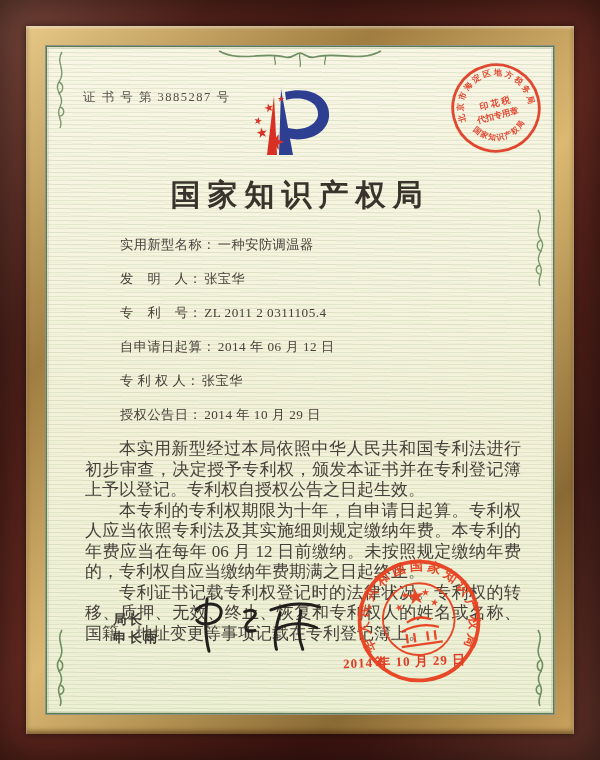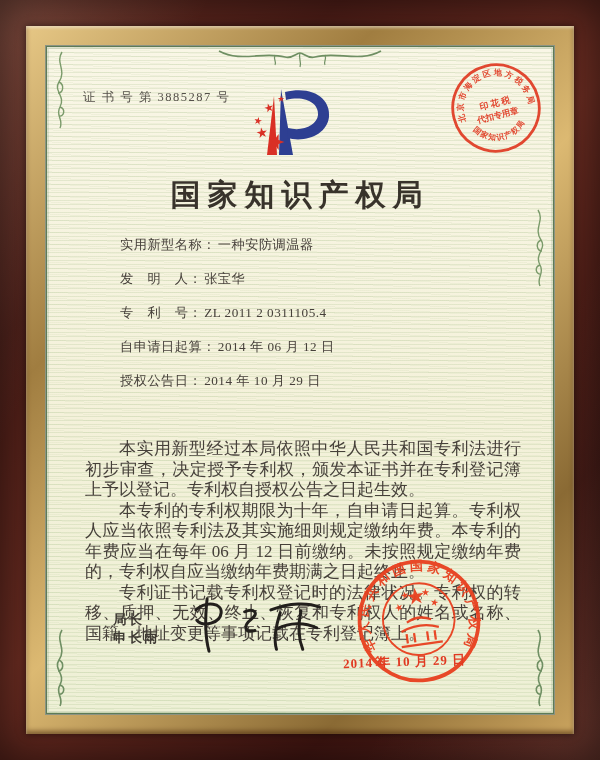--- a/index.html
+++ b/index.html
@@ -131,20 +131,21 @@
       <text x="50" y="61" text-anchor="middle" font-size="9" fill="#e03a22" font-weight="700">代扣专用章</text>
     </svg>
 
     <div class="title">国家知识产权局</div>
 
     <div class="fields">
       <div class="field-row"><span class="field-label">实用新型名称：</span><span>一种安防调温器</span></div>
       <div class="field-row"><span class="field-label">发　明　人：</span><span>张宝华</span></div>
       <div class="field-row"><span class="field-label">专　利　号：</span><span>ZL 2011 2 0311105.4</span></div>
       <div class="field-row gap"><span class="field-label">自申请日起算：</span><span>2014 年 06 月 12 日</span></div>
+      <div class="field-row"><span class="field-label">专 利 权 人：</span><span>张宝华</span></div>
       <div class="field-row"><span class="field-label">授权公告日：</span><span>2014 年 10 月 29 日</span></div>
     </div>
 
     <div class="body-text">
       <p>本实用新型经过本局依照中华人民共和国专利法进行初步审查，决定授予专利权，颁发本证书并在专利登记簿上予以登记。专利权自授权公告之日起生效。</p>
       <p>本专利的专利权期限为十年，自申请日起算。专利权人应当依照专利法及其实施细则规定缴纳年费。本专利的年费应当在每年 06 月 12 日前缴纳。未按照规定缴纳年费的，专利权自应当缴纳年费期满之日起终止。</p>
       <p>专利证书记载专利权登记时的法律状况。专利权的转移、质押、无效、终止、恢复和专利权人的姓名或名称、国籍、地址变更等事项记载在专利登记簿上。</p>
     </div>
 
     <div class="sig-block">

